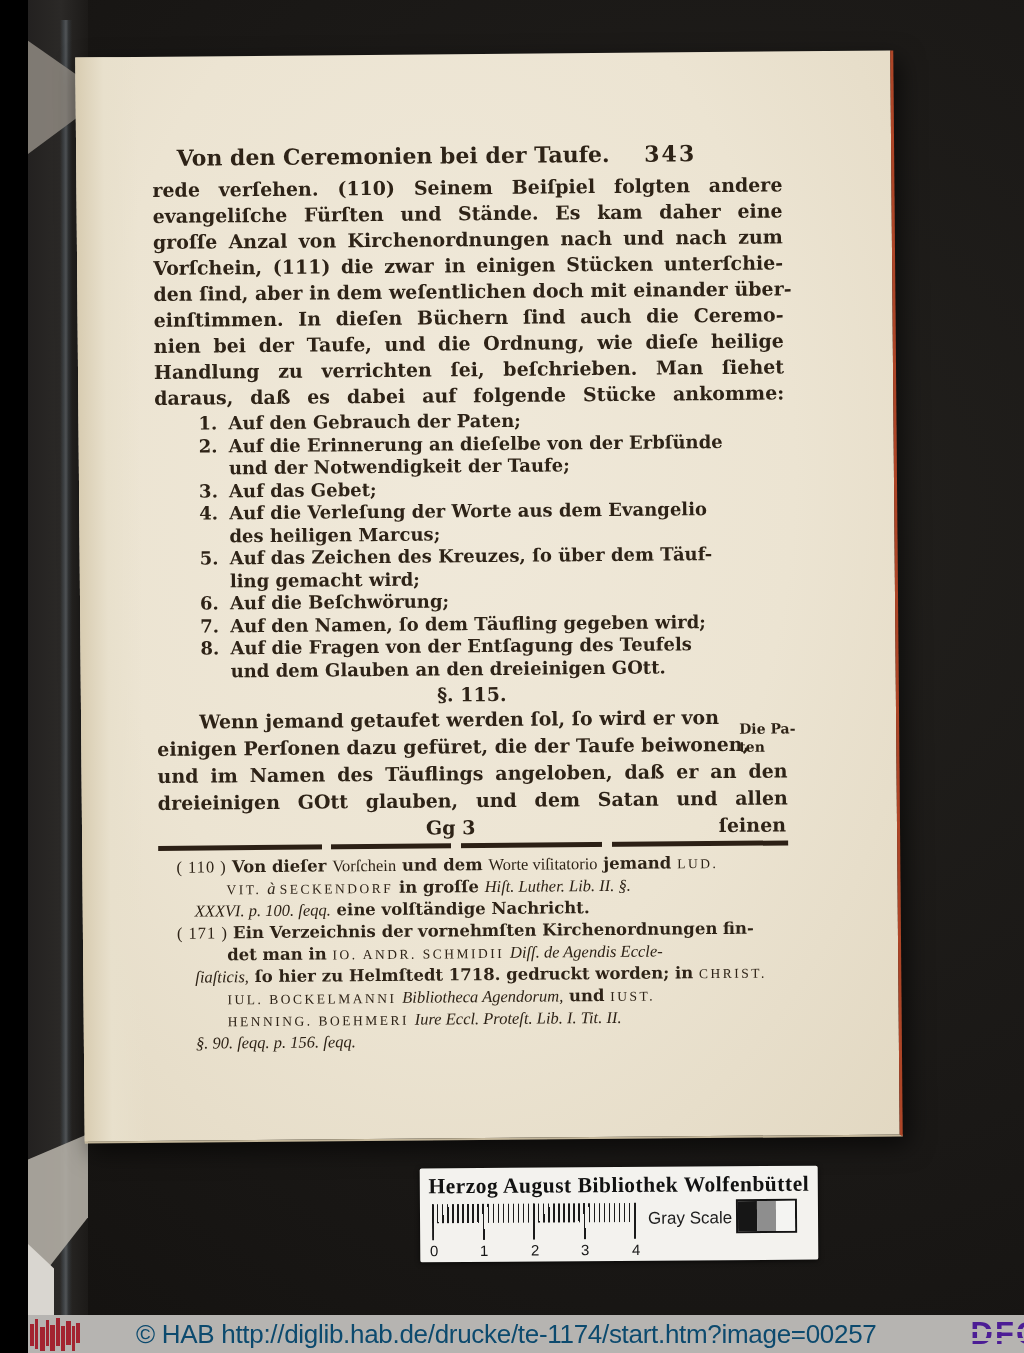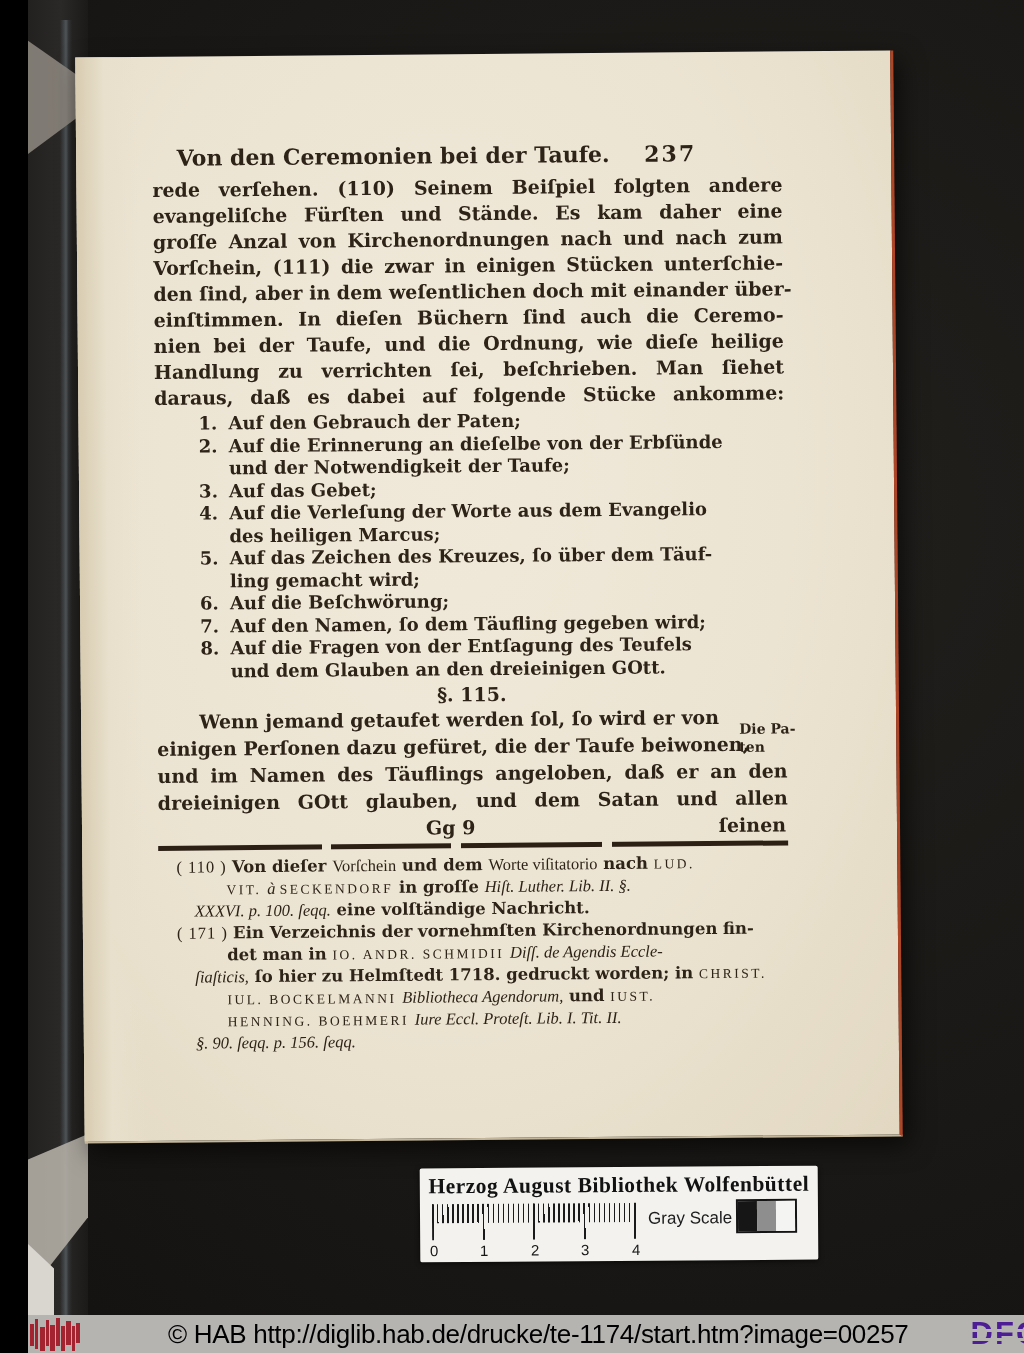--- a/index.html
+++ b/index.html
@@ -77,22 +77,22 @@
   .rn{position:absolute;transform:translateX(-50%);}
   .gs-label{position:absolute;left:228px;top:42px;font:17px "Liberation Sans",sans-serif;color:#1c1c1c;white-space:nowrap;}
   .swatches{position:absolute;left:316px;top:33px;display:flex;border:2px solid #141414;}
   .sw{width:19px;height:30px;}
   .sw-black{background:#161616;}
   .sw-gray{background:#8e8e8e;}
   .sw-white{background:#f4f4f2;}
 
   
   .footer{position:absolute;left:0;top:1315px;width:1024px;height:38px;background:#b6b4b1;}
-  .footer-url{position:absolute;left:140px;top:4px;font:26px/30px "Liberation Sans",sans-serif;
-        color:#000000;letter-spacing:-.3px;white-space:nowrap;}
+  .footer-url{position:absolute;left:108px;top:4px;font:26px/30px "Liberation Sans",sans-serif;
+        color:#0c4a6e;letter-spacing:-.3px;white-space:nowrap;}
   .dfg{position:absolute;right:10px;top:1px;font:bold 31px/36px "Liberation Sans",sans-serif;
         color:#4c1d95;letter-spacing:2px;}
   .dfg-stripe{position:absolute;left:-2px;right:-2px;height:3px;background:#b6b4b1;}
   .redmarks{position:absolute;left:2px;top:3px;width:52px;height:34px;}
   .rm{position:absolute;background:#a32430;}
 </style>
 </head>
 <body>
 
 <div class="stage">
@@ -101,21 +101,21 @@
   <div class="edge-lines"></div>
   <div class="wedge-top"></div>
   <div class="wedge-bottom"></div>
   <div class="wedge-bottom2"></div>
 
   <div class="page">
     <div class="text-block">
 
       <div class="runhead">
         <span class="rh-title">Von den Ceremonien bei der Taufe.</span>
-        <span class="rh-folio">237</span>
+        <span class="rh-folio">343</span>
       </div>
 
       <div class="bl">rede verſehen. (110)   Seinem Beiſpiel folgten andere</div>
       <div class="bl">evangeliſche Fürſten und Stände.   Es kam daher eine</div>
       <div class="bl">groſſe Anzal von Kirchenordnungen nach und nach zum</div>
       <div class="bl">Vorſchein, (111) die zwar in einigen Stücken unterſchie-</div>
       <div class="bl">den ſind, aber in dem weſentlichen doch mit einander über-</div>
       <div class="bl">einſtimmen.   In dieſen Büchern ſind auch die Ceremo-</div>
       <div class="bl">nien bei der Taufe, und die Ordnung, wie dieſe heilige</div>
       <div class="bl">Handlung zu verrichten ſei, beſchrieben.   Man ſiehet</div>
@@ -173,28 +173,28 @@
       </div>
 
       <div class="sect">§.  115.</div>
 
       <div class="pl narrow indent">Wenn jemand getaufet werden ſol, ſo wird er von</div>
       <div class="pl narrow">einigen Perſonen dazu gefüret, die der Taufe beiwonen,</div>
       <div class="pl">und im Namen des Täuflings angeloben, daß er an den</div>
       <div class="pl">dreieinigen GOtt glauben, und dem Satan und allen</div>
 
       <div class="sigrow">
-        <span class="sig">Gg 9</span>
+        <span class="sig">Gg 3</span>
         <span class="catch">ſeinen</span>
       </div>
 
       <div class="rule"></div>
 
       <div class="footnotes">
-        <div class="fn-line first"><span class="seg-num">( 110 )  </span><span class="seg-de">Von dieſer </span><span class="seg-ro">Vorſchein</span><span class="seg-de"> und dem </span><span class="seg-ro">Worte viſitatorio</span><span class="seg-de"> nach </span><span class="seg-sc">LUD.</span></div>
+        <div class="fn-line first"><span class="seg-num">( 110 )  </span><span class="seg-de">Von dieſer </span><span class="seg-ro">Vorſchein</span><span class="seg-de"> und dem </span><span class="seg-ro">Worte viſitatorio</span><span class="seg-de"> jemand </span><span class="seg-sc">LUD.</span></div>
         <div class="fn-line"><span class="seg-sc">VIT. </span><span class="seg-it">à </span><span class="seg-sc">SECKENDORF</span><span class="seg-de">  in groſſe  </span><span class="seg-it">Hiſt.  Luther.  Lib.  II.  §.</span></div>
         <div class="fn-line x2"><span class="seg-it">XXXVI. p. 100. ſeqq.</span><span class="seg-de"> eine volſtändige Nachricht.</span></div>
         <div class="fn-line first"><span class="seg-num">( 171 )  </span><span class="seg-de">Ein Verzeichnis der vornehmſten Kirchenordnungen fin-</span></div>
         <div class="fn-line"><span class="seg-de">det man in </span><span class="seg-sc">IO. ANDR. SCHMIDII</span><span class="seg-de"> </span><span class="seg-it">Diſſ. de Agendis Eccle-</span></div>
         <div class="fn-line x2"><span class="seg-it">ſiaſticis,</span><span class="seg-de"> ſo hier zu Helmſtedt 1718. gedruckt worden; in </span><span class="seg-sc">CHRIST.</span></div>
         <div class="fn-line"><span class="seg-sc">IUL. BOCKELMANNI</span><span class="seg-de"> </span><span class="seg-it">Bibliotheca Agendorum,</span><span class="seg-de"> und </span><span class="seg-sc">IUST.</span></div>
         <div class="fn-line"><span class="seg-sc">HENNING. BOEHMERI</span><span class="seg-de"> </span><span class="seg-it">Iure Eccl. Proteſt. Lib. I. Tit. II.</span></div>
         <div class="fn-line x2"><span class="seg-it">§. 90. ſeqq. p. 156. ſeqq.</span></div>
       </div>
     </div>

